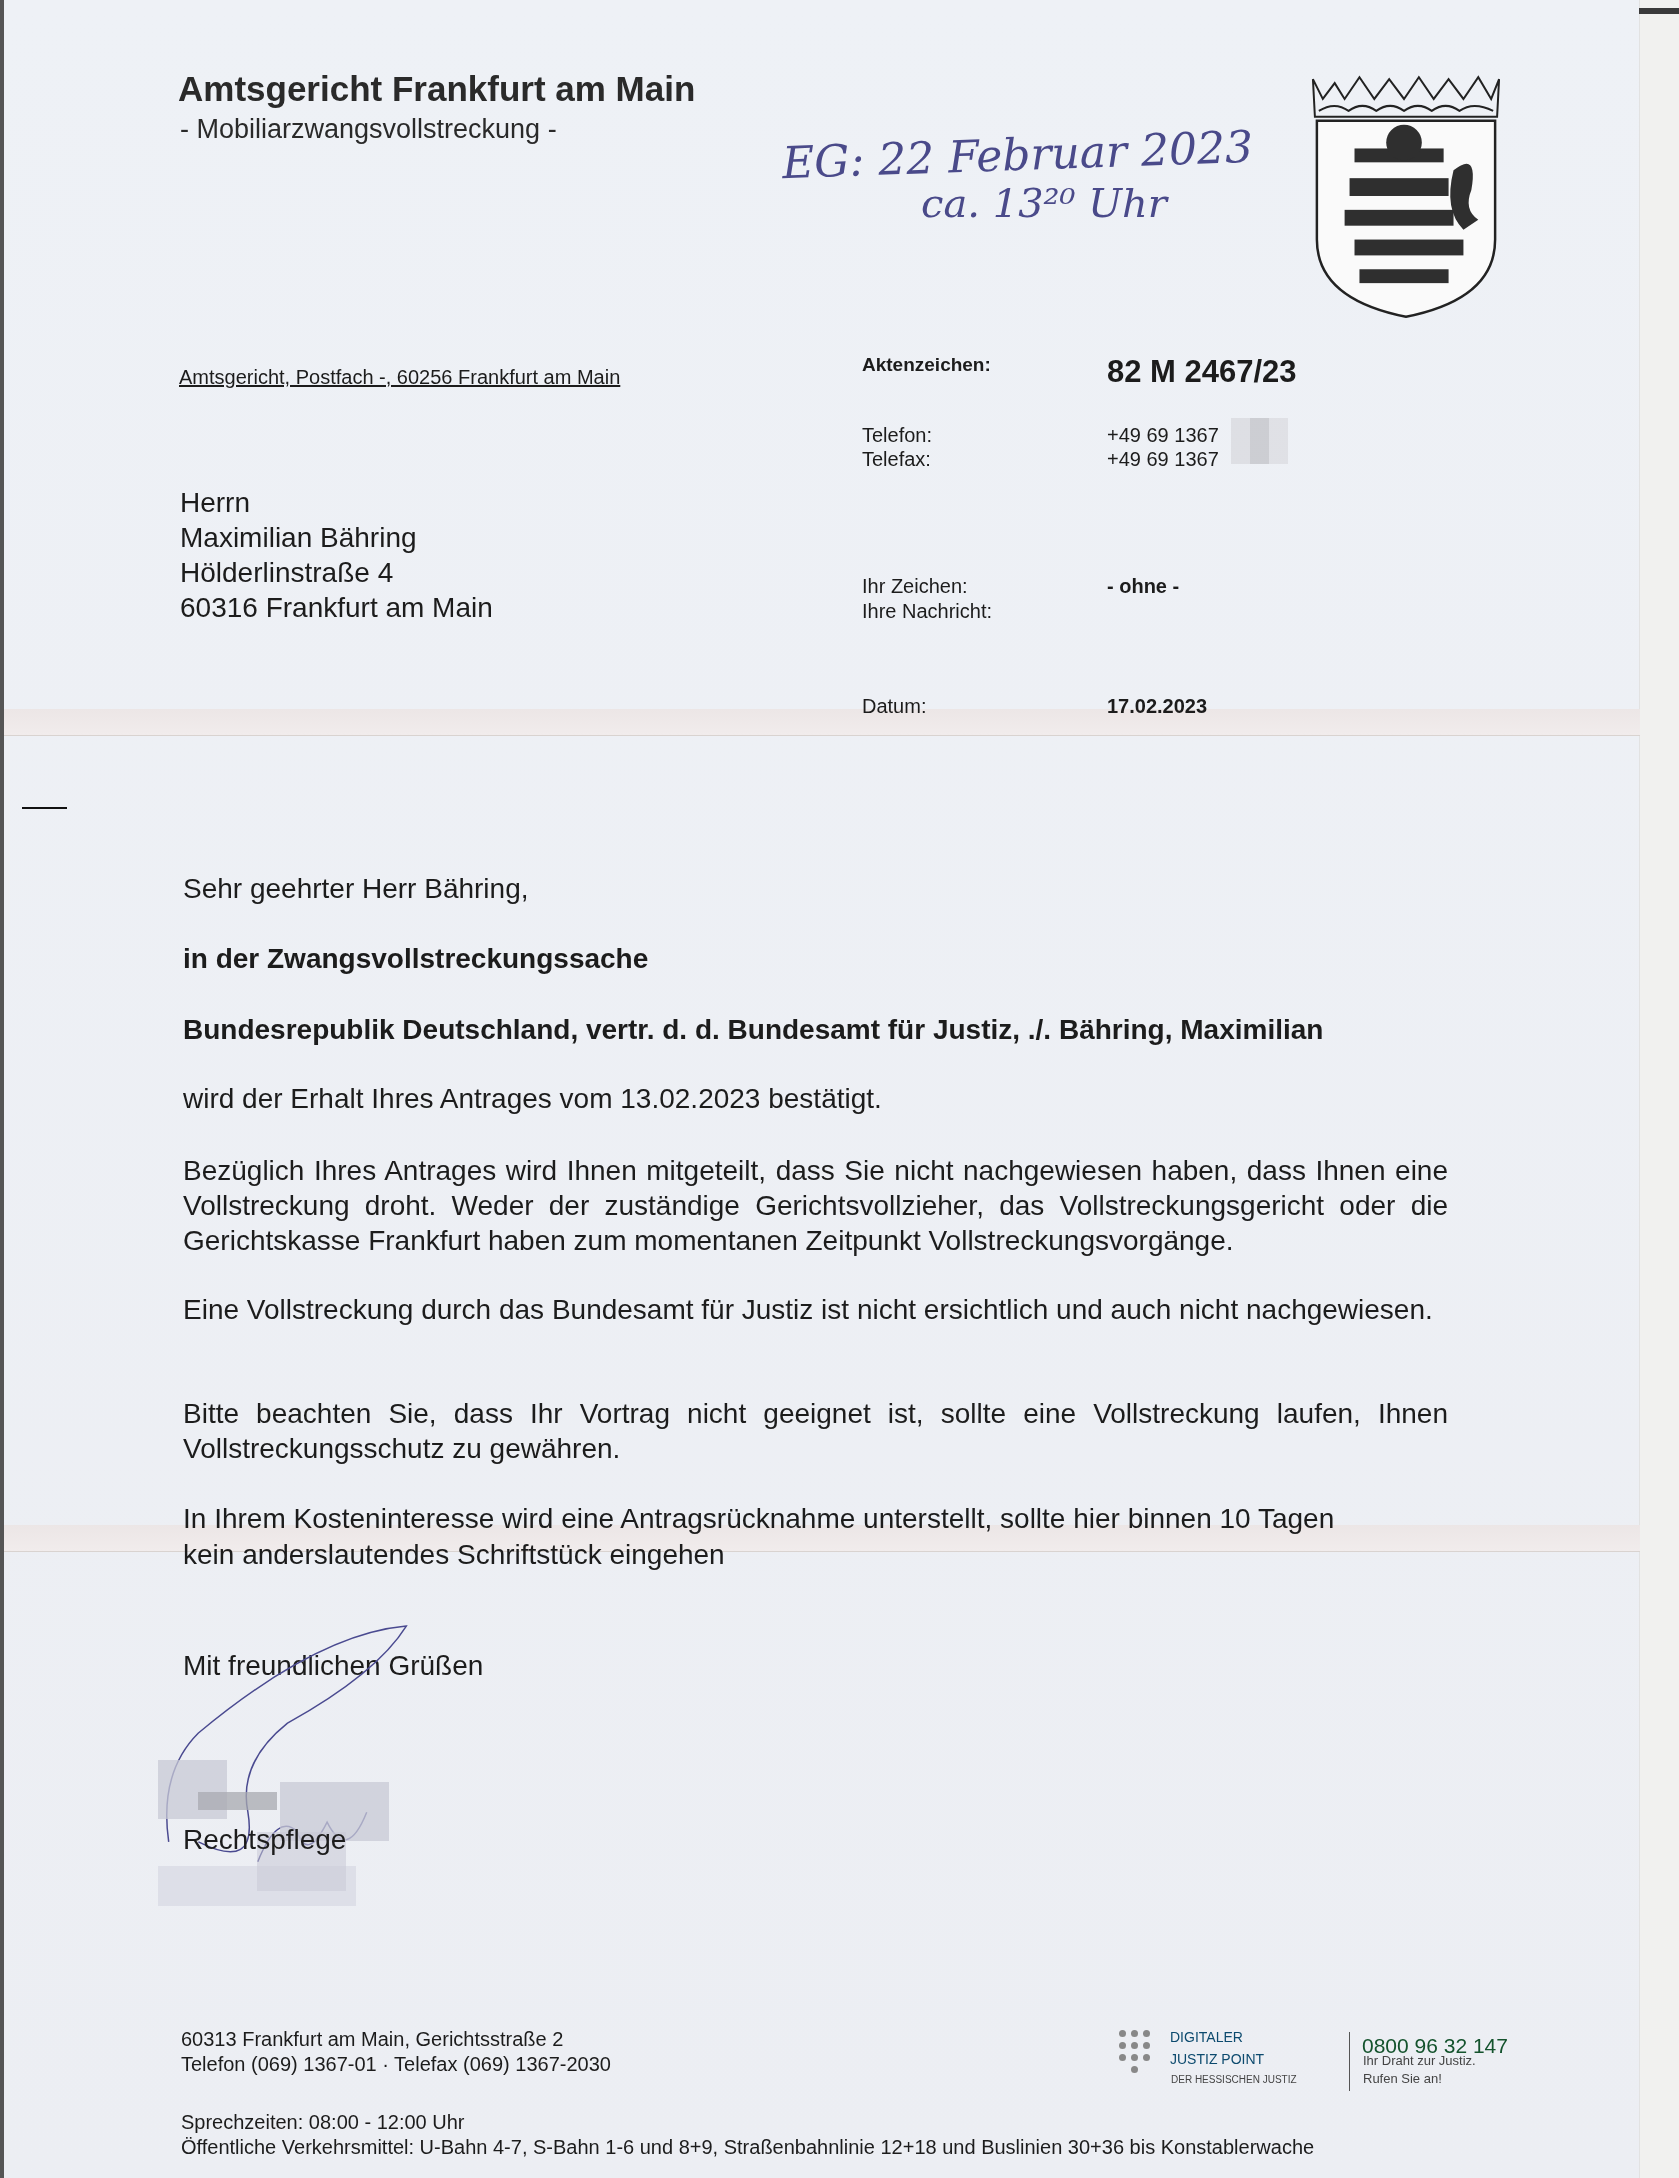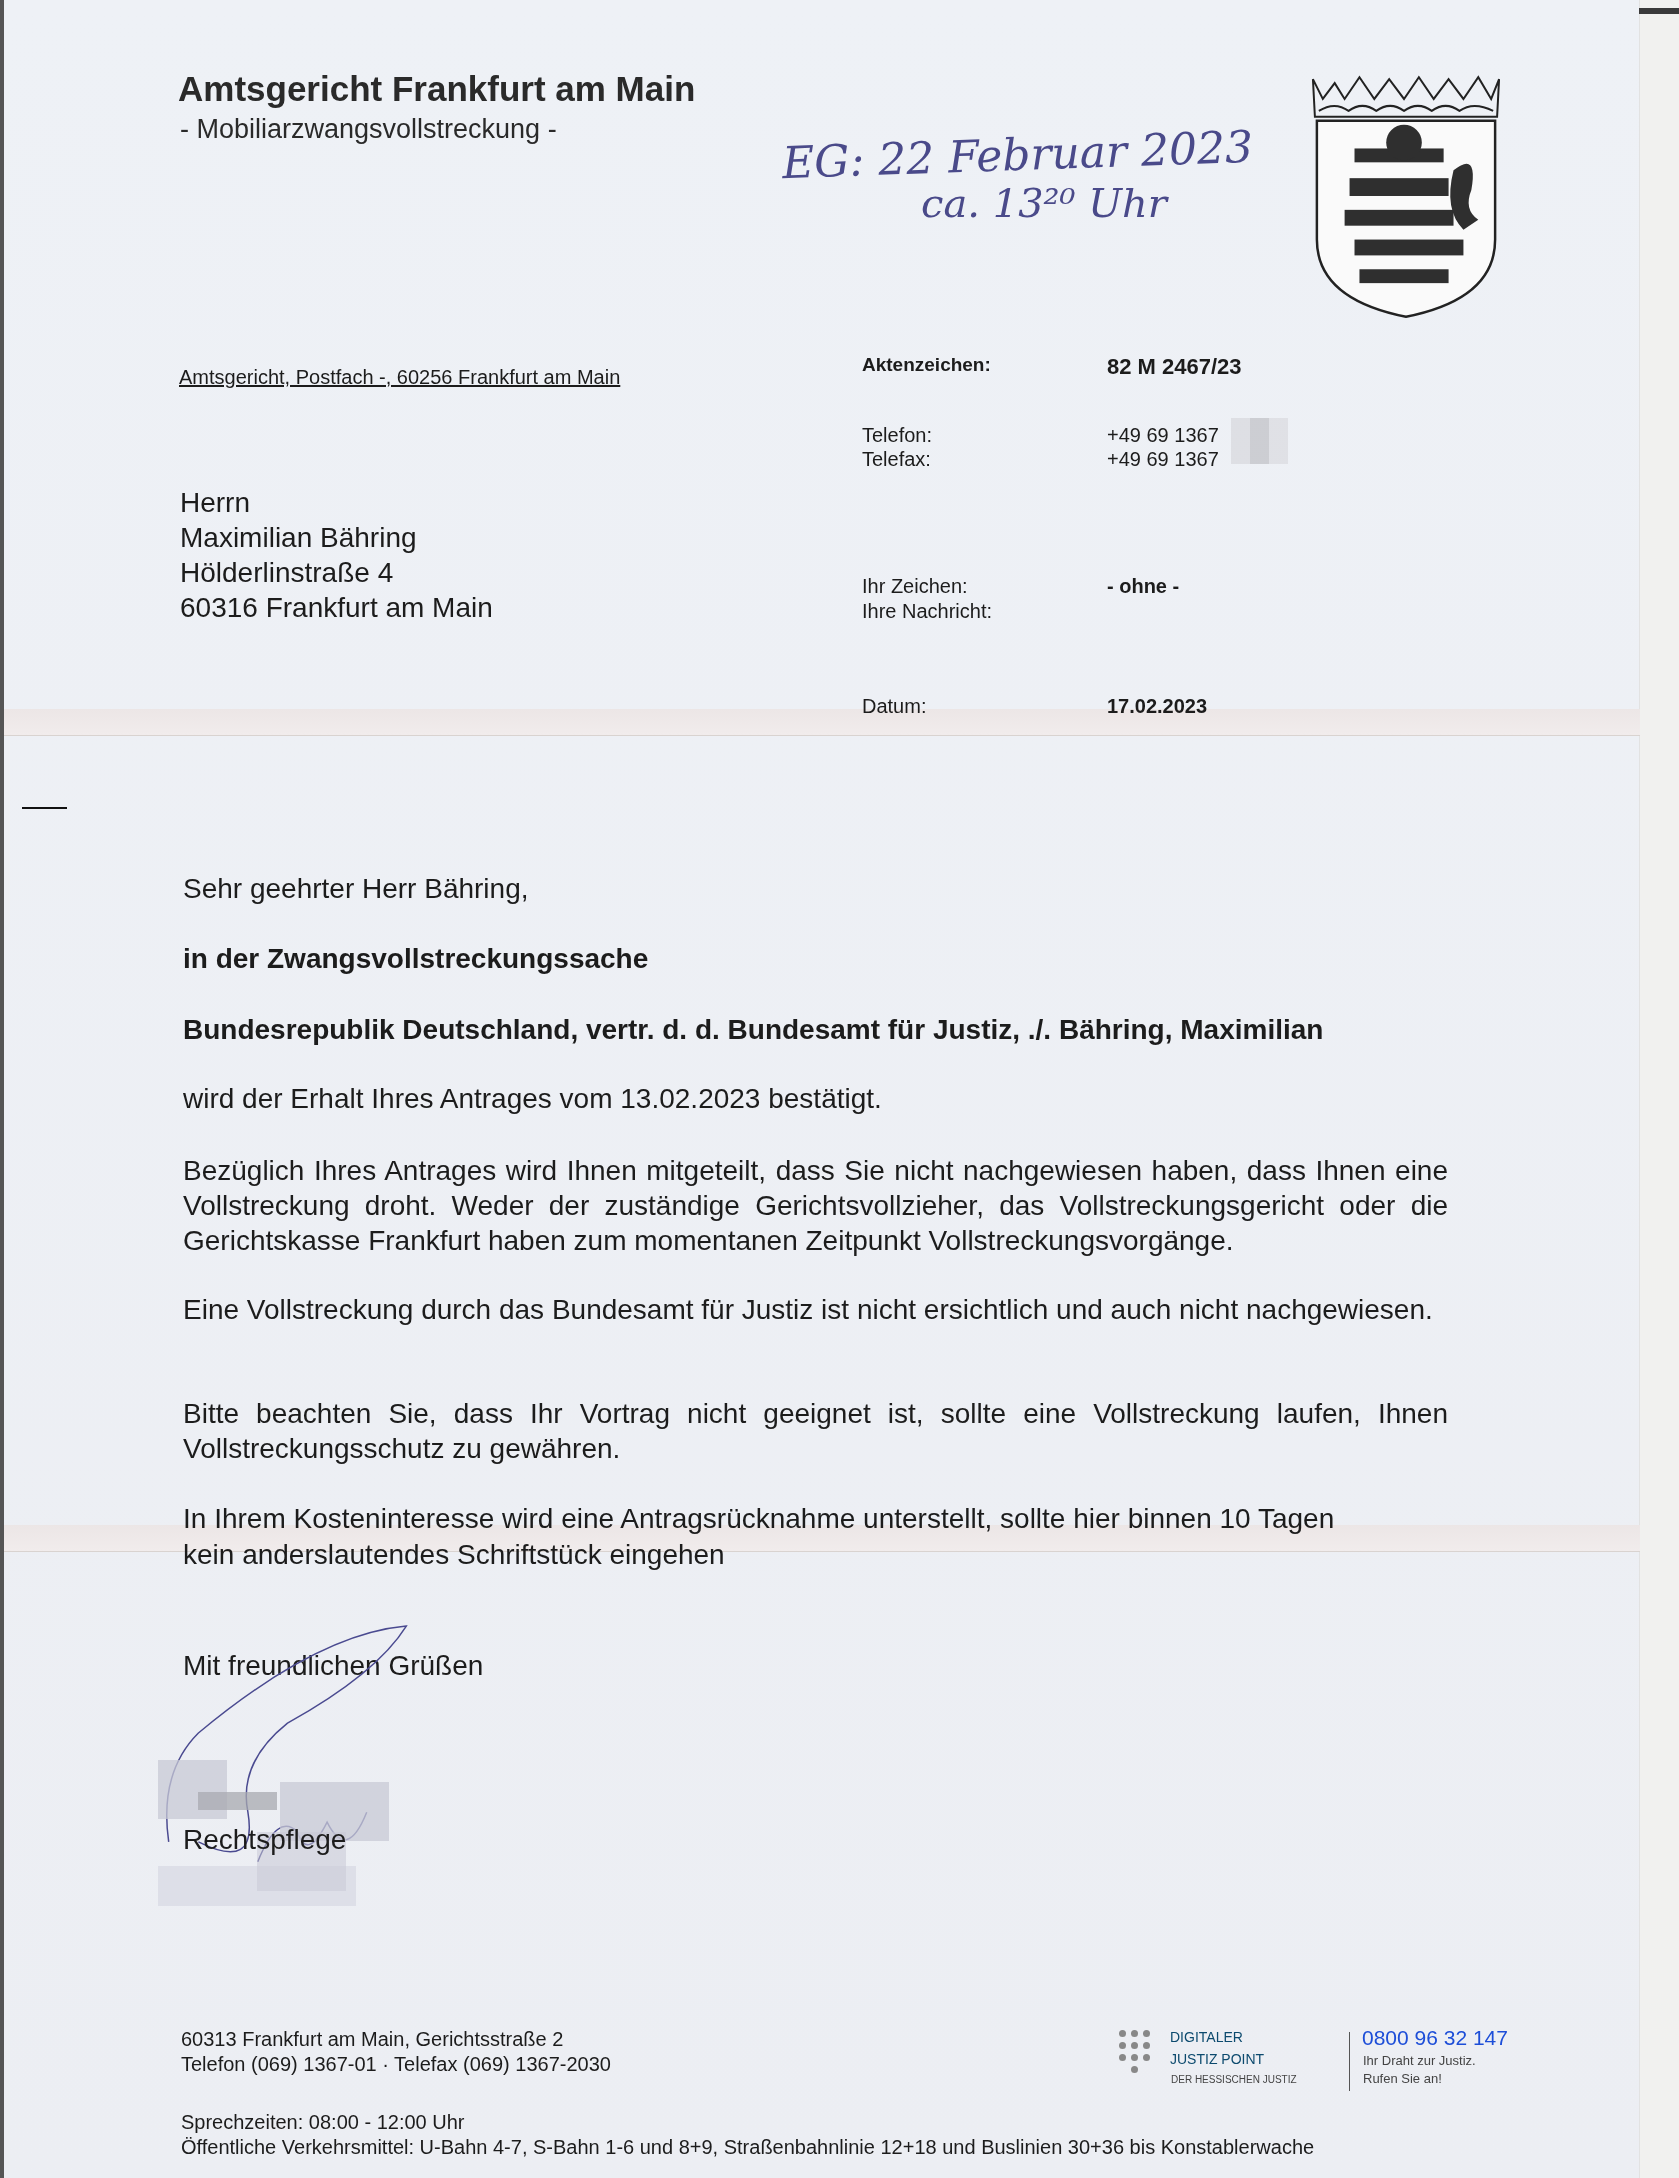--- a/index.html
+++ b/index.html
@@ -19,36 +19,36 @@
   .court { left:178px; top:69px; font-size:35px; font-weight:bold; color:#2a2a2a; }
   .dept { left:180px; top:114px; font-size:27px; font-weight:normal; color:#2a2a2a; }
   .hand { left:782px; top:129px; font-family:"DejaVu Serif", serif; font-style:italic; font-size:44px; color:#4a4a8a; transform:rotate(-2deg); }
   .hand2 { left:921px; top:180px; font-family:"DejaVu Serif", serif; font-style:italic; font-size:40px; color:#4a4a8a; }
   .crest { left:1305px; top:71px; width:202px; height:248px; }
   .sender { left:179px; top:366px; font-size:20px; text-decoration:underline; }
   .addr { left:180px; top:485px; font-size:28px; line-height:35px; }
   .meta-label { font-size:20px; line-height:25px; }
   .meta-val { font-size:20px; line-height:25px; }
   .az-label { left:862px; top:354px; font-size:19px; font-weight:bold; }
-  .az-val { left:1107px; top:354px; font-size:22px; font-weight:bold; }
+  .az-val { left:1107px; top:354px; font-size:31px; font-weight:bold; }
   .blur { display:inline-block; width:57px; height:46px; vertical-align:top; margin-top:-2px;
     background:linear-gradient(90deg,#dcdde2 0 33%,#c9cacf 33% 66%,#dedfe4 66%); opacity:.9; }
   .body-text { left:183px; width:1265px; font-size:28px; line-height:35px; white-space:normal; text-align:justify; }
   .bold { font-weight:bold; }
   .dash { left:22px; top:807px; width:45px; height:2px; background:#111; }
   .sig-svg { left:139px; top:1614px; width:396px; height:337px; }
   .pix { position:absolute; background:#c8c9d6; opacity:.75; }
   .footer { left:181px; font-size:20px; line-height:26px; }
   .dsp { left:1119px; top:2026px; }
   .dots { position:absolute; left:0; top:4px; width:40px; height:55px; }
   .dot { position:absolute; width:7px; height:7px; border-radius:50%; background:#888; }
   .dsp-t1 { position:absolute; left:51px; top:0; font-size:14px; color:#0c4a6e; line-height:22px; }
   .dsp-t3 { position:absolute; left:52px; top:48px; font-size:10px; color:#444; }
   .dsp-sep { position:absolute; left:230px; top:6px; width:1px; height:59px; background:#555; }
-  .dsp-phone { position:absolute; left:243px; top:0; font-size:21px; color:#1d4ed8; }
+  .dsp-phone { position:absolute; left:243px; top:8px; font-size:21px; color:#14532d; }
   .dsp-s1 { position:absolute; left:244px; top:26px; font-size:13px; color:#444; line-height:18px; }
 </style>
 </head>
 <body>
 
 <div class="left-edge"></div>
 <div class="page"></div>
 <div class="strip"></div>
 <div class="strip-dark"></div>
 <div class="fold" style="top:709px;"></div>

